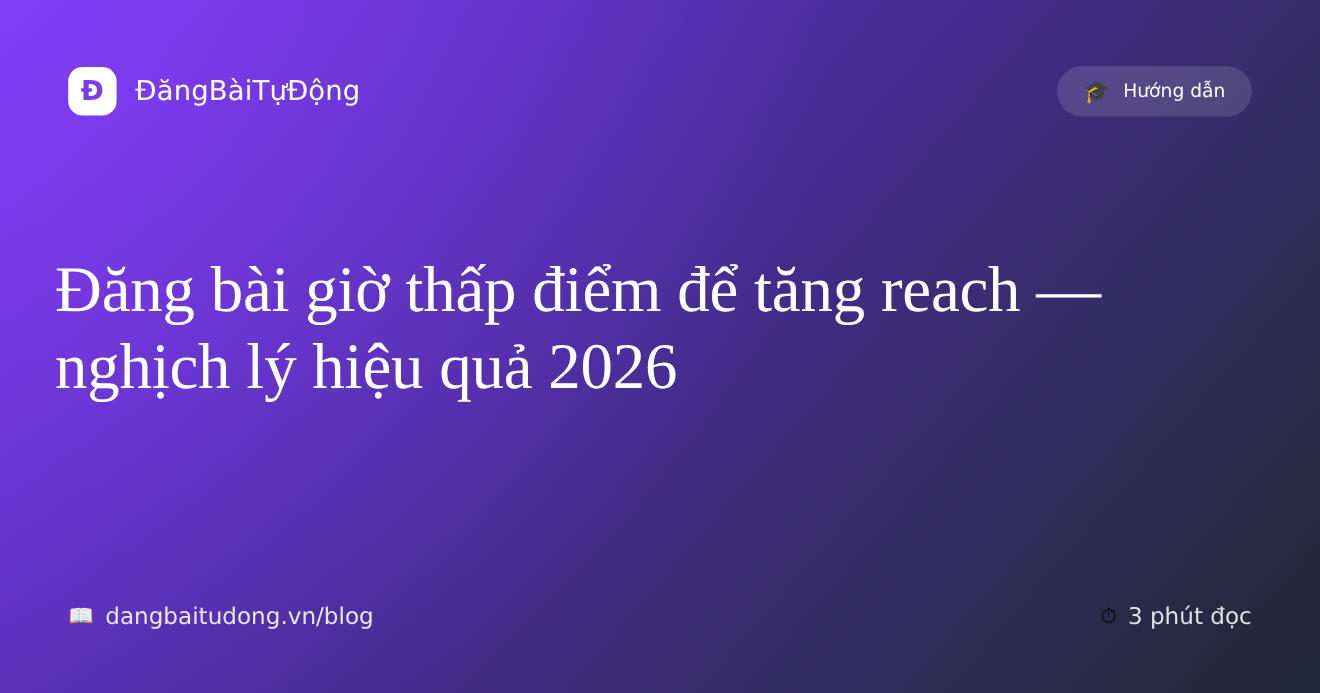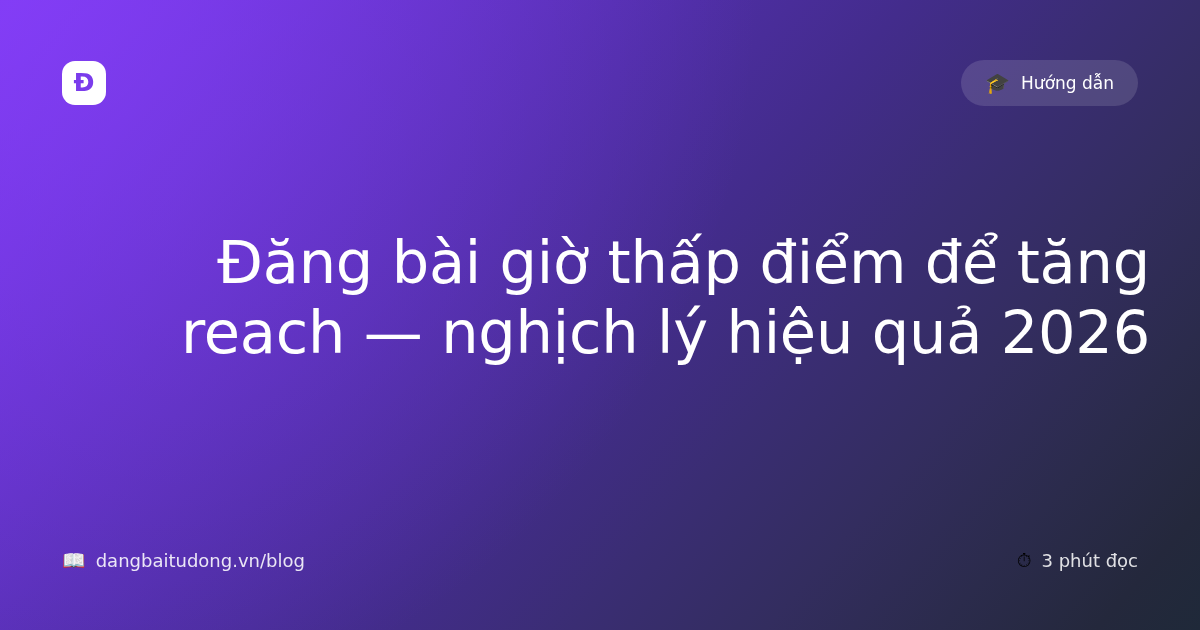--- a/index.html
+++ b/index.html
@@ -98,21 +98,22 @@
     font-size: 17px;
     white-space: nowrap;
   }
 
   
   .title-wrap {
     position: absolute;
     top: 228px;
     left: 50px;
     width: 1100px;
-    text-align: right;
+    text-align: left;
+    font-family: Liberation Serif, serif;
   }
 
   .og-title {
     color: #ffffff;
     font-size: 59px;
     font-weight: normal;
     line-height: 1.19;
     letter-spacing: -0.2px;
   }
 
@@ -135,37 +136,38 @@
     gap: 10px;
   }
 
   .footer-item .footer-icon {
     font-size: 19px;
     line-height: 1;
   }
 
   .footer-item .footer-label {
     color: rgba(255, 255, 255, 0.88);
-    font-size: 18px;
+    font-size: 21px;
     white-space: nowrap;
   }
 
   .read-time .footer-label {
     color: rgba(255, 255, 255, 0.86);
   }
 </style>
 </head>
 <body>
 
 <div class="og-card">
 
   <div class="header">
 
     <div class="brand">
       <div class="brand-logo">Đ</div>
+      <div class="brand-name">ĐăngBàiTựĐộng</div>
     </div>
 
     <div class="guide-badge">
       <span class="badge-icon">🎓</span>
       <span class="badge-label">Hướng dẫn</span>
     </div>
 
   </div>
 
   <div class="title-wrap">

